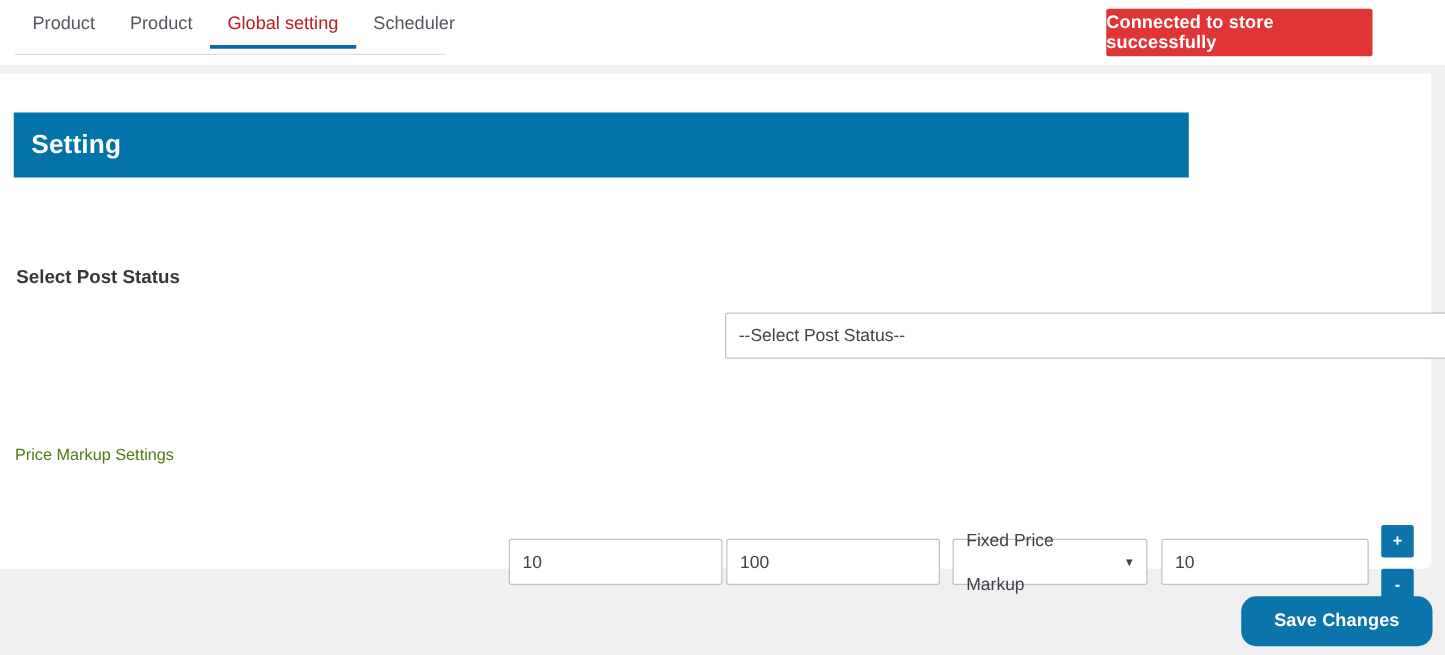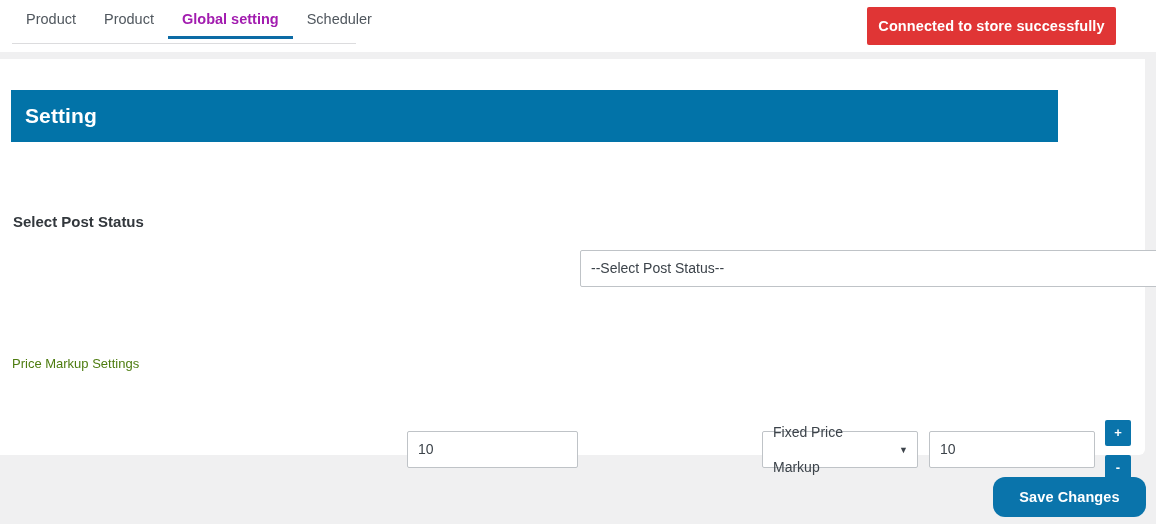--- a/index.html
+++ b/index.html
@@ -40,30 +40,30 @@
     padding: 0 14px 8px 14px;
     font-size: 14.5px;
     color: #50575e;
     line-height: 18px;
     cursor: pointer;
     border-bottom: 3px solid transparent;
     margin-bottom: -1px;
     white-space: nowrap;
   }
   .tab.active {
-    color: #a21caf;
-    font-weight: bold;
+    color: #b91c1c;
+    font-weight: normal;
     border-bottom-color: #0c6ba5;
   }
 
   .status-banner {
     position: absolute;
-    left: 867px;
+    left: 885px;
     top: 7px;
-    width: 249px;
+    width: 213px;
     height: 38px;
     background: #e03535;
     color: #ffffff;
     font-weight: bold;
     font-size: 14.5px;
     display: flex;
     align-items: center;
     justify-content: center;
     border-radius: 2px;
     letter-spacing: 0.1px;
@@ -77,21 +77,21 @@
     width: 1145px;
     height: 396px;
     background: #ffffff;
     border-radius: 0 0 6px 0;
   }
 
   .card-header {
     position: absolute;
     left: 11px;
     top: 31px;
-    width: 1047px;
+    width: 940px;
     height: 52px;
     background: #0273a8;
     display: flex;
     align-items: center;
   }
   .card-header-title {
     color: #ffffff;
     font-size: 21px;
     font-weight: bold;
     margin-left: 14px;
@@ -230,20 +230,21 @@
   <div class="select-box status-select">
     <span>--Select Post Status--</span>
     <span class="caret">▼</span>
   </div>
 
   <div class="section-heading">Price Markup Settings</div>
 
 
   <div class="text-input price-input-1">10</div>
 
+  <div class="text-input price-input-2">100</div>
 
   <div class="select-box markup-select">
     <span>Fixed Price Markup</span>
     <span class="caret">▼</span>
   </div>
 
   <div class="text-input price-input-3">10</div>
 
   <button class="sq-btn btn-add">+</button>
 

